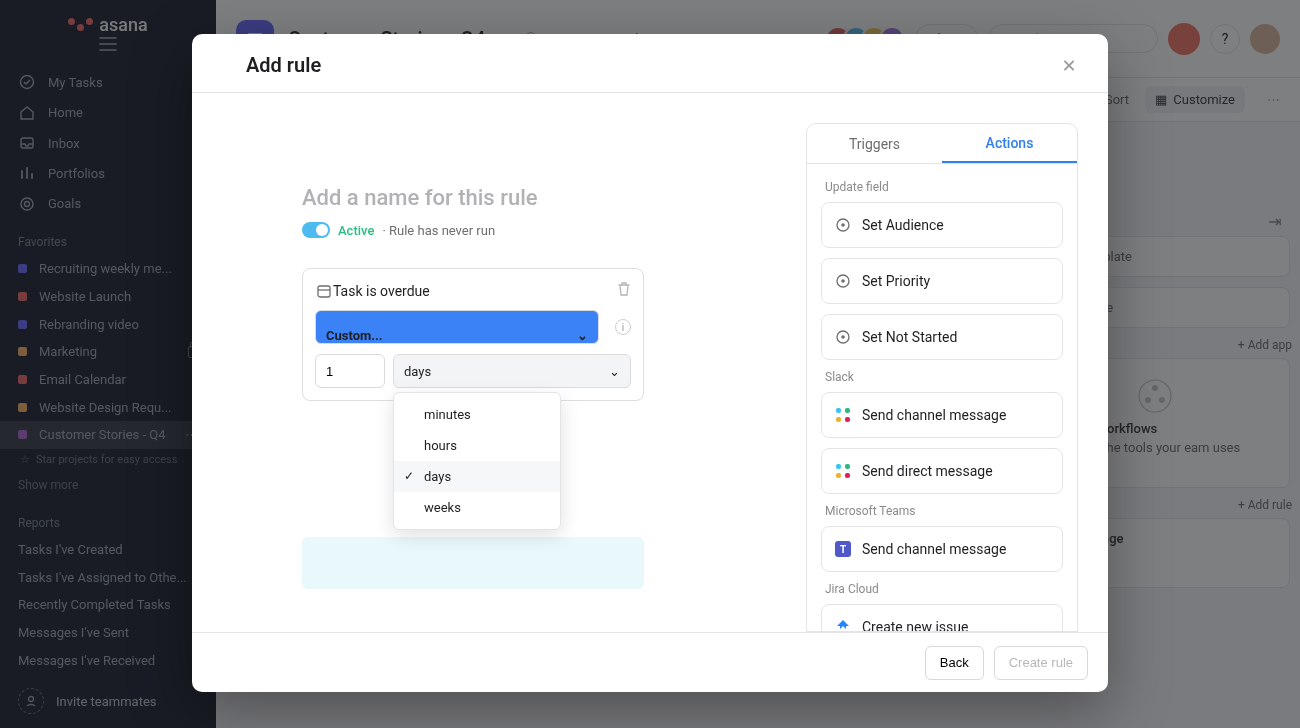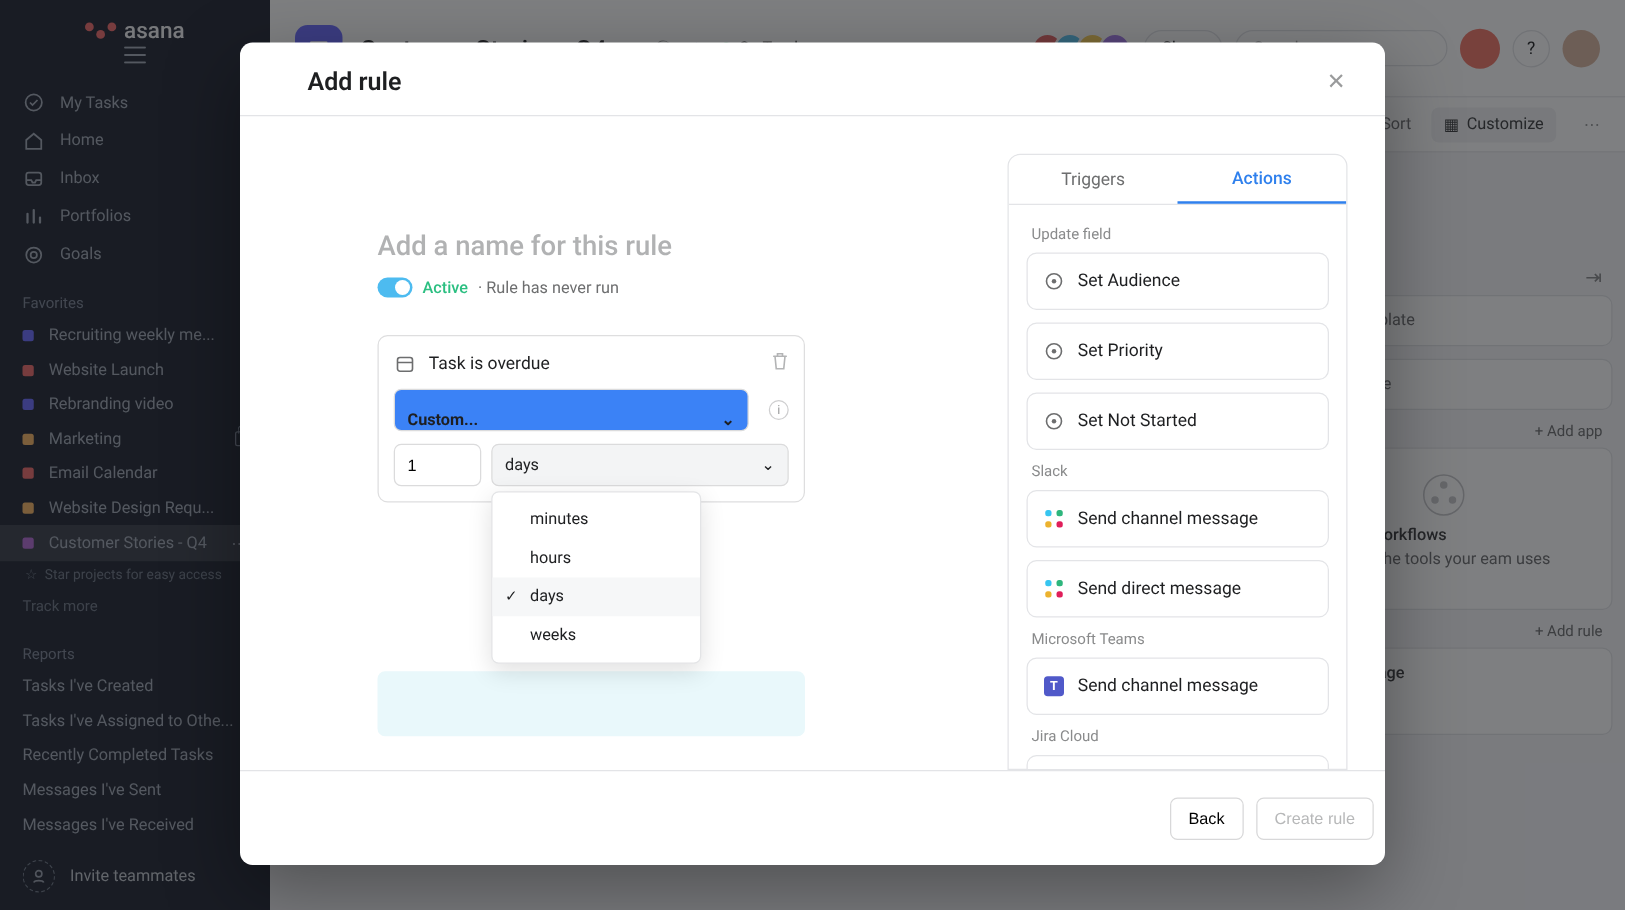--- a/index.html
+++ b/index.html
@@ -87,21 +87,21 @@
 
   .rule-left { flex:1; padding: 92px 0 0 110px; position:relative;}
   .rule-heading { font-size:22px; font-weight:500; color:#b1b2b3; margin-bottom:12px;}
   .active-row { display:flex; align-items:center; gap:8px; color:#6d6e6f; font-size:13px; margin-bottom:30px;}
   .toggle { width:28px; height:16px; border-radius:9px; background:#4dbbf0; position:relative;}
   .toggle::after { content:""; position:absolute; right:2px; top:2px; width:12px; height:12px; border-radius:50%; background:#fff;}
   .active-label { color:#2bbf81; font-weight:500;}
   .trigger-card {
     width:342px; border:1px solid #dededf; border-radius:8px; background:#fff; padding:12px;
   }
-  .trigger-head { display:flex; align-items:center; gap:10px; margin-bottom:10px;text-align:right;}
+  .trigger-head { display:flex; align-items:center; margin-bottom:10px;text-align:right;}
   .trigger-head .lbl { font-size:14px; }
   .trash { margin-left:auto; color:#b3b4b5; }
   .select {
     border:1px solid #dbdbdc; border-radius:6px; height:34px; padding:0 10px;
     display:flex; align-items:flex-end; justify-content:space-between; font-size:13px; background:#3b82f6;font-weight:bold;
   }
   .row2 { display:flex; gap:8px; margin-top:10px; position:relative;}
   .num-input { width:70px; border:1px solid #dbdbdc; border-radius:6px; height:34px; padding:0 10px; font-size:13px;}
   .unit-select { flex:1; border:1px solid #dbdbdc; border-radius:6px; height:34px; padding:0 10px; display:flex; align-items:center; justify-content:space-between; font-size:13px; background:#f3f4f5;}
   .info-dot { width:16px; height:16px; border:1px solid #cfcfd0; border-radius:50%; display:flex; align-items:center; justify-content:center; font-size:10px; color:#9a9b9c; margin-left:8px;}
@@ -133,34 +133,34 @@
     border:1px solid var(--border); border-radius:8px; height:46px; margin-bottom:10px;
     display:flex; align-items:center; gap:10px; padding:0 12px; font-size:14px; cursor:pointer; background:#fff;
   }
   .action-icon { width:18px; height:18px; display:flex; align-items:center; justify-content:center; flex-shrink:0;}
   .slack-ico { position:relative; width:14px; height:14px;}
   .slack-ico span{position:absolute; width:5px; height:5px; border-radius:2px;}
   .teams-ico { width:16px; height:16px; background:#5059c9; border-radius:3px; position:relative;}
   .teams-ico::after{content:"T"; position:absolute; inset:0; color:#fff; font-size:10px; font-weight:700; display:flex; align-items:center; justify-content:center;}
 
   .modal-foot {
-    height:76px; border-top:1px solid var(--border); display:flex; align-items:center; justify-content:flex-end;
-    gap:10px; padding:0 9px;
+    height:60px; border-top:1px solid var(--border); display:flex; align-items:center; justify-content:flex-end;
+    gap:10px; padding:0 20px;
   }
   .mbtn { height:34px; padding:0 14px; border:1px solid #d8d8d9; border-radius:6px; background:#fff; font-size:13px;}
   .mbtn.primary-disabled { color:#b7b8b9;}
 
   
   .bg-right {
     position:absolute; right:0; top:78px; width:290px; height:650px; padding-top:36px;
   }
   .bg-right .blk { border:1px solid var(--border); background:#fff; border-radius:8px; margin:0 10px 10px; padding:12px 14px; color:#6d6e6f; font-size:13px;}
   .bg-right .hl { color:#3a3b3c; font-weight:500; margin-bottom:4px;}
   .bg-hdr { position:absolute; top:8px; left:16px; font-size:15px; font-weight:500; color:#444;}
-  .add-link { display:flex; justify-content:flex-end; color:#6d6e6f; font-size:12px; padding-right:18px; margin-bottom:6px;}
+  .add-link { display:flex; justify-content:flex-end; color:#6d6e6f; font-size:12px; padding-right:8px; margin-bottom:6px;}
   .collapse-arrow {
     position:absolute; top:10px; right:14px; width:22px; height:22px;
     display:flex; align-items:center; justify-content:center; color:#8a8b8c; font-size:16px;
   }
 
   .lock-ico { width:10px; height:12px; border:1.5px solid #7c8494; border-radius:2px; position:relative; margin-left:auto;}
   .lock-ico::before{content:""; position:absolute; top:-6px; left:1px; width:6px; height:6px; border:1.5px solid #7c8494; border-bottom:none; border-radius:4px 4px 0 0;}
 </style>
 </head>
 <body>
@@ -255,21 +255,21 @@
       </div>
     <div class="fav-item selected">
         <span class="sq" style="background:#b36bd4"></span>
         <span>Customer Stories - Q4</span>
         <span style="margin-left:auto;color:#9aa0ad">⋯</span>
       </div>
     <div class="fav-star-hint">
         <span>☆</span>
         <span>Star projects for easy access</span>
       </div>
-    <div class="show-more">Track more</div>
+    <div class="show-more">Show more</div>
 
     <div class="side-section-label">Reports</div>
     <div class="report-item">
         <span>Tasks I've Created</span>
       </div>
     <div class="report-item">
         <span>Tasks I've Assigned to Othe...</span>
       </div>
     <div class="report-item">
         <span>Recently Completed Tasks</span>

